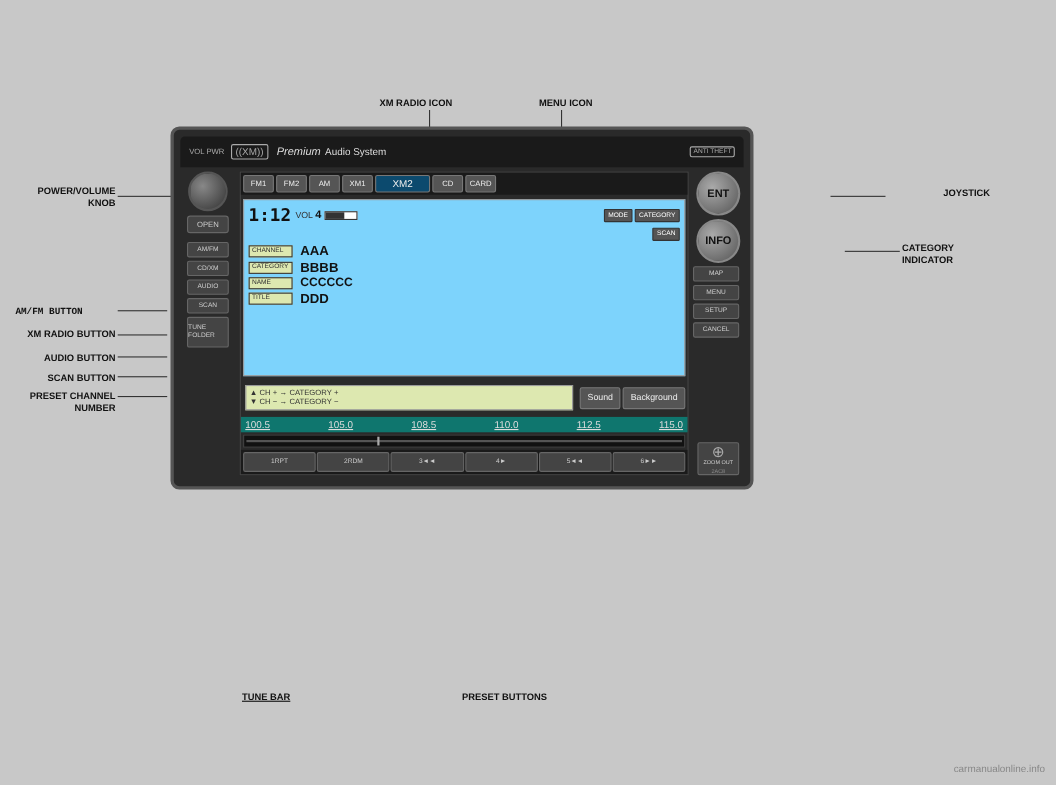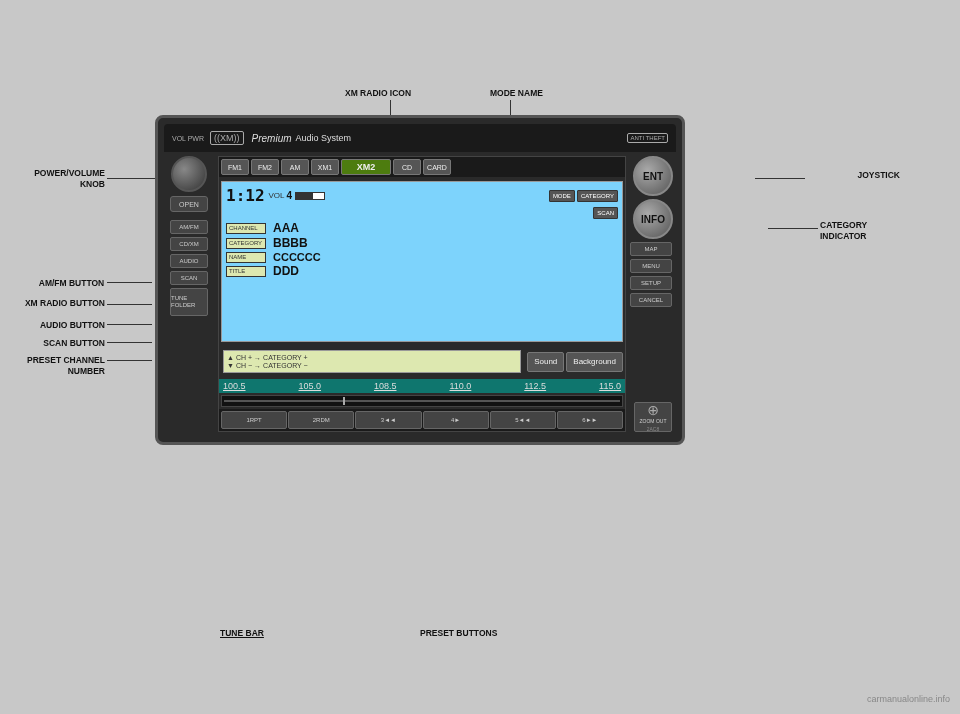--- a/index.html
+++ b/index.html
@@ -172,23 +172,23 @@
       align-items: center;
       justify-content: center;
       font-size: 7px;
       color: #eee;
       cursor: pointer;
       padding: 0 3px;
     }
 
     .tab-btn.large {
       min-width: 50px;
-      background: #4d7c0f;
+      background: #0c4a6e;
       font-size: 9px;
-      font-weight: bold;
+      font-weight: normal;
     }
 
     .display-screen {
       background: #7dd3fc;
       margin: 2px;
       padding: 4px;
       flex: 1;
       border: 1px solid #999;
     }
 
@@ -476,21 +476,21 @@
 </head>
 <body>
 
 <div class="annotation" style="top:168px; left:10px; width:95px; text-align:right;">
   <span>POWER/VOLUME
 KNOB</span>
 </div>
 
 <div class="connector-line" style="top:178px; left:107px; width:50px; height:1px;"></div>
 
-<div class="annotation" style="top:278px; left:24px; width:95px; text-align:center;">
+<div class="annotation" style="top:278px; left:14px; width:95px; text-align:left;font-family:Liberation Mono, monospace;">
   <span>AM/FM BUTTON</span>
 </div>
 <div class="connector-line" style="top:282px; left:107px; width:45px; height:1px;"></div>
 
 <div class="annotation" style="top:298px; left:10px; width:95px; text-align:right;">
   <span>XM RADIO
 BUTTON</span>
 </div>
 <div class="connector-line" style="top:304px; left:107px; width:45px; height:1px;"></div>
 
@@ -509,21 +509,21 @@
 NUMBER</span>
 </div>
 <div class="connector-line" style="top:360px; left:107px; width:45px; height:1px;"></div>
 
 <div class="annotation" style="top:88px; left:345px;">
   <span>XM RADIO ICON</span>
 </div>
 <div class="connector-line" style="top:100px; left:390px; width:1px; height:20px;"></div>
 
 <div class="annotation" style="top:88px; left:490px;">
-  <span>MODE NAME</span>
+  <span>MENU ICON</span>
 </div>
 <div class="connector-line" style="top:100px; left:510px; width:1px; height:20px;"></div>
 
 <div class="annotation" style="top:170px; right:60px;">
   <span>JOYSTICK</span>
 </div>
 <div class="connector-line" style="top:178px; right:155px; width:50px; height:1px;"></div>
 
 <div class="annotation" style="top:220px; right:50px; width:90px; text-align:left;">
   <span>CATEGORY

